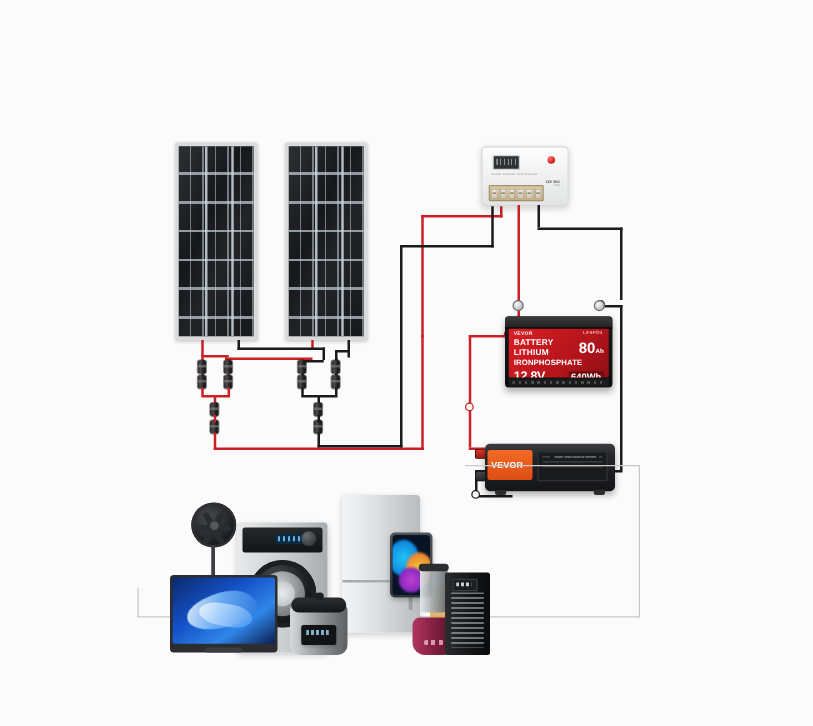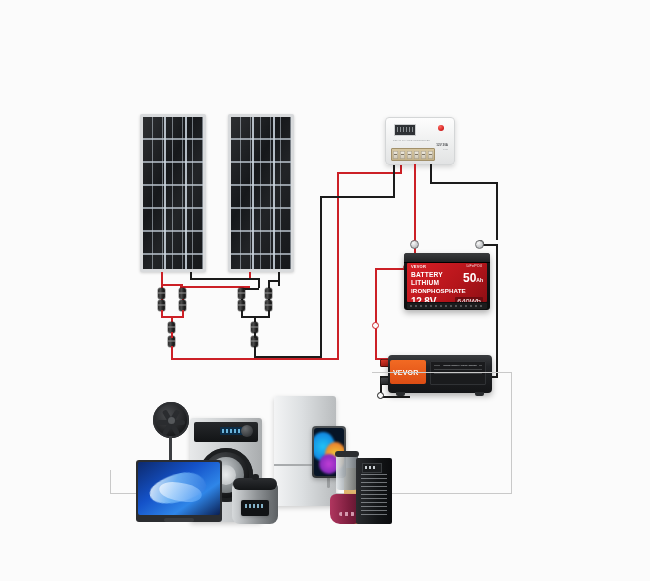--- a/index.html
+++ b/index.html
@@ -151,21 +151,21 @@
   }
   .bl-row{position:absolute;white-space:nowrap;color:#fff;}
   #bl-brand{left:4px;top:1px;font-size:4px;font-weight:bold;letter-spacing:.2px;color:#fff;opacity:.95;}
   #bl-chem{right:5px;top:1px;font-size:3.6px;letter-spacing:.2px;color:#fff;opacity:.9;}
   #bl-1{left:4px;top:8px;font-size:6.6px;font-weight:bold;letter-spacing:.2px;}
   #bl-2{left:4px;top:16px;font-size:6.6px;font-weight:bold;letter-spacing:.2px;}
   #bl-3{left:4px;top:24px;font-size:6.2px;font-weight:bold;letter-spacing:.1px;}
   #bl-ah{right:4px;top:9px;font-size:12px;font-weight:bold;line-height:1;}
   #bl-ah span{font-size:5px;}
   #bl-v{left:4px;top:33px;font-size:10px;font-weight:bold;letter-spacing:-.2px;}
-  #bl-wh{right:4px;top:34px;font-size:7.5px;font-weight:normal;background:#6d0b10;padding:0 2px;border-radius:1px;}
+  #bl-wh{right:4px;top:34px;font-size:7.5px;font-weight:bold;background:#6d0b10;padding:0 2px;border-radius:1px;}
   #bat-footer{
     position:absolute;left:3px;right:3px;bottom:1px;height:6px;
     background:#1b1c1d;border-radius:1px;
   }
   #bat-footer::after{
     content:"";position:absolute;left:3px;right:3px;top:2px;height:2px;
     background:repeating-linear-gradient(to right,#6c6e70 0 2px,transparent 2px 5px);
     opacity:.7;
   }
   .bat-post{
@@ -482,21 +482,21 @@
     <div class="bat-post" id="bat-post-pos"></div>
     <div class="bat-post" id="bat-post-neg"></div>
     <div id="bat-body">
       <div id="bat-top"></div>
       <div id="bat-label">
         <div class="bl-row" id="bl-brand">VEVOR</div>
         <div class="bl-row" id="bl-chem">LiFePO4</div>
         <div class="bl-row" id="bl-1">BATTERY</div>
         <div class="bl-row" id="bl-2">LITHIUM</div>
         <div class="bl-row" id="bl-3">IRONPHOSPHATE</div>
-        <div class="bl-row" id="bl-ah"><b>50</b><span>Ah</span></div>
+        <div class="bl-row" id="bl-ah"><b>80</b><span>Ah</span></div>
         <div class="bl-row" id="bl-v">12.8V</div>
         <div class="bl-row" id="bl-wh">640Wh</div>
       </div>
       <div id="bat-footer"></div>
     </div>
   </div>
 
   <div class="wire red" style="left:375px;top:326px;width:2px;height:32px;"></div>
   <div class="wire red" style="left:375px;top:358px;width:13px;height:2px;"></div>
   <div class="lug red" style="left:372px;top:322px;"></div>

